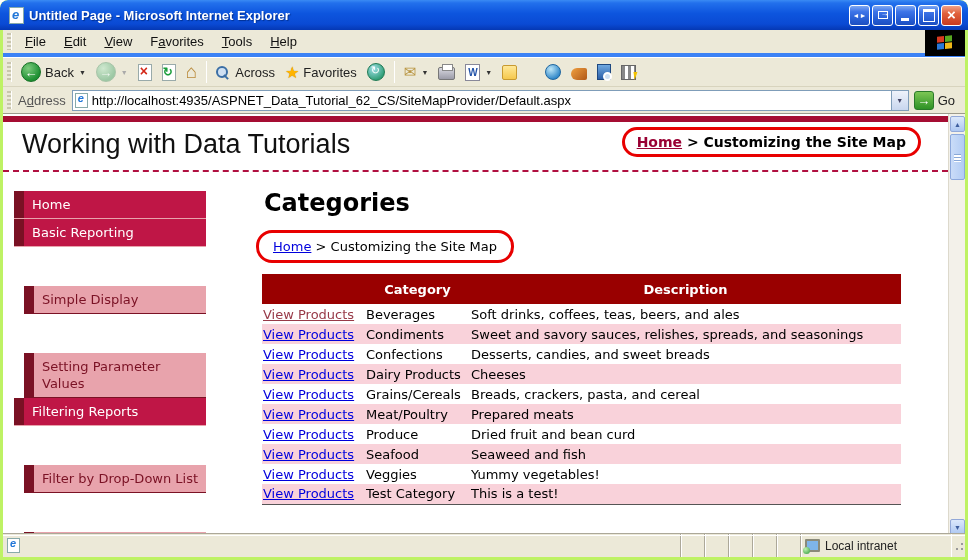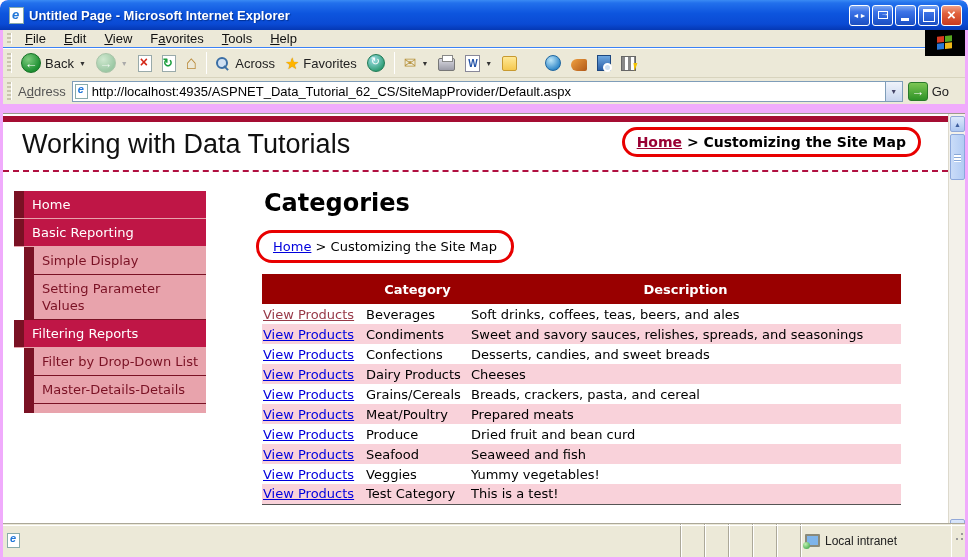--- a/index.html
+++ b/index.html
@@ -1,17 +1,17 @@
 <!DOCTYPE html>
 <html><head>
 <meta charset="utf-8">
 <style>
   * { margin:0; padding:0; box-sizing:border-box; }
   html,body { width:968px; height:560px; font-family:"Liberation Sans", sans-serif; }
-  .window { position:relative; width:968px; height:560px; background:#f0abfc; border-radius:8px 8px 0 0; overflow:hidden; }
+  .window { position:relative; width:968px; height:560px; background:#bef264; border-radius:8px 8px 0 0; overflow:hidden; }
 
   
   .titlebar { position:absolute; top:0; left:0; right:0; height:30px;
     background:linear-gradient(180deg,#3A8BF4 0%,#2270EC 10%,#0D55DE 45%,#0A4AD4 80%,#0538B4 100%);
     border-radius:8px 8px 0 0; display:flex; align-items:center; padding:0 6px; }
   .title-icon { width:15px; height:17px; background:#fff; border:1px solid #8aa; margin:0 5px 0 3px;
     position:relative; flex:none; }
   .title-icon::after { content:"e"; position:absolute; left:2px; top:-1px; color:#2176d8; font-weight:bold; font-size:13px; font-style:italic; }
   .title-text { color:#fff; font-weight:bold; font-size:13px; text-shadow:1px 1px 1px #003092; white-space:nowrap; overflow:hidden; flex:1; }
   .winbtns { display:flex; gap:2px; flex:none; }
@@ -21,21 +21,21 @@
   .winbtn.close { background:linear-gradient(180deg,#F0A086 0%,#E0603C 40%,#C83A20 100%); font-size:15px; font-weight:bold; }
   .winbtn.splitter::after { content:"◄►"; font-size:7px; letter-spacing:0; }
   .winbtn.popout .box { width:10px; height:8px; border:1px solid #fff; position:relative; }
   .winbtn.popout .box::after { content:"→"; position:absolute; font-size:8px; top:-3px; left:2px; }
   .winbtn.minimize::after { content:""; width:8px; height:3px; background:#fff; position:absolute; bottom:4px; left:5px; }
   .winbtn.maximize::after { content:""; width:10px; height:9px; border:1px solid #fff; border-top:3px solid #fff; }
   .winbtn.close::after { content:"×"; margin-top:-2px; }
 
   
   .chrome { position:absolute; top:30px; left:3px; right:3px; background:#ECE9D8; }
-  .menubar { height:18px; display:flex; align-items:center; border-bottom:1px solid #3b82f6; position:relative; }
+  .menubar { height:27px; display:flex; align-items:center; border-bottom:4px solid #3b82f6; position:relative; }
   .grip { width:5px; height:70%; margin:0 4px; background:repeating-linear-gradient(180deg,#c9c5ae 0 2px,transparent 2px 4px); border-right:1px solid #fff; }
   .menu-item { font-size:13px; color:#111; padding:3px 9px; cursor:default; }
   .menu-item u { text-decoration:underline; }
   .throbber { position:absolute; right:0; top:0; width:40px; height:26px; background:#000; display:flex; align-items:center; justify-content:center; }
   .flag { width:16px; height:14px; display:grid; grid-template-columns:7px 7px; grid-template-rows:6px 6px; gap:1px; transform:skewY(-6deg); }
   .flag i:nth-child(1){background:#D83A20;} .flag i:nth-child(2){background:#58A820;}
   .flag i:nth-child(3){background:#2878D8;} .flag i:nth-child(4){background:#F0B818;}
 
   .toolbar { height:30px; display:flex; align-items:center; border-top:1px solid #fff; border-bottom:1px solid #D8D4BE; padding-right:4px; }
   .tbtn { display:flex; align-items:center; gap:4px; padding:2px 5px; font-size:13px; color:#222; white-space:nowrap; }
@@ -64,21 +64,21 @@
   .msgr { width:16px; height:16px; border-radius:50%; background:radial-gradient(circle at 35% 30%,#BDE6F8,#2E86C8 75%); border:1px solid #1E66A0; }
   .orange-ico { width:16px; height:12px; background:linear-gradient(135deg,#F0A040,#B05818); border-radius:6px 2px 2px 6px; margin-top:3px; }
   .research-ico { width:14px; height:16px; background:linear-gradient(180deg,#6FA8E0,#2B5FA8); border:1px solid #1E4880; position:relative; }
   .research-ico::after { content:""; position:absolute; width:5px; height:5px; border:2px solid #fff; border-radius:50%; right:-2px; bottom:-2px; background:#cfe0f2; }
   .grid-ico { width:15px; height:15px; background:
       repeating-linear-gradient(90deg,#888 0 3px,#fff 3px 6px),
       repeating-linear-gradient(0deg,#0000 0 3px,#fff0 3px 6px); border:1px solid #666; position:relative; }
   .grid-ico::after { content:""; position:absolute; right:-1px; bottom:-1px; width:0; height:0;
       border-left:4px solid transparent; border-top:8px solid #F2C200; transform:skewX(-20deg); }
 
-  .addressbar { height:26px; display:flex; align-items:center; padding-right:16px; }
+  .addressbar { height:26px; display:flex; align-items:center; padding-right:10px; }
   .addr-label { font-size:13px; color:#555; margin:0 6px 0 2px; }
   .addr-label u { text-decoration:underline; }
   .addr-input { flex:1; height:21px; background:#fff; border:1px solid #7F9DB9; display:flex; align-items:center; padding-left:2px; }
   .addr-ico { width:13px; height:15px; background:#fff; border:1px solid #8aa; position:relative; margin-right:4px; flex:none; }
   .addr-ico::after { content:"e"; position:absolute; left:2px; top:-2px; color:#2176d8; font-weight:bold; font-size:11px; font-style:italic; }
   .addr-url { font-size:13px; color:#000; white-space:nowrap; overflow:hidden; flex:1; }
   .addr-drop { width:17px; height:19px; background:linear-gradient(180deg,#EFF3FB,#C8D6EE); border-left:1px solid #7F9DB9; display:flex; align-items:center; justify-content:center; font-size:7px; color:#446; flex:none; }
   .go-btn { display:flex; align-items:center; gap:4px; margin-left:5px; font-size:13px; color:#222; }
   .go-ico { width:20px; height:19px; border-radius:3px; border:1px solid #2A7A2A; background:linear-gradient(180deg,#7CC654,#2E9226); color:#fff; font-weight:bold; display:flex; align-items:center; justify-content:center; font-size:13px; }
 
@@ -91,21 +91,21 @@
   .top-crumb { position:absolute; top:13px; right:44px; padding:4px 12px; font-size:14px; font-weight:bold;
     font-family:"DejaVu Sans",sans-serif; color:#000; white-space:nowrap; }
   .top-crumb a { color:#990033; text-decoration:underline; }
 
   
   .sidebar { position:absolute; top:77px; left:11px; width:192px; font-family:"DejaVu Sans",sans-serif; }
   .side-item { position:relative; font-size:13px; line-height:17px; }
   .side-item::before { content:""; position:absolute; left:0; top:0; bottom:0; width:10px; background:#7A1124; }
   .side-item .side-label { display:block; padding:5px 6px 5px 18px; }
   .side-item.lv1 { background:#BF1646; color:#fff; border-bottom:1px solid #E8A3AC; }
-  .side-item.lv2 { margin-left:10px; background:#E8A3AC; color:#7A1124; border-bottom:1px solid #7A1124; }
+  .side-item.lv2 { margin-left:10px; background:#E8A3AC; color:#7A1124; border-bottom:1px solid #7A1124;margin-top:39px; }
   .side-item.partial { height:9px; border-bottom:none; overflow:hidden; }
 
   
   .main { position:absolute; top:72px; left:259px; width:660px; font-family:"DejaVu Sans",sans-serif; }
   .page-heading { position:absolute; top:3px; left:2px; font-size:24px; font-weight:bold; color:#000; }
   .main-crumb { position:absolute; top:44px; left:-6px; padding:6px 14px; font-size:13px; color:#000; white-space:nowrap; }
   .main-crumb a { color:#0000DD; text-decoration:underline; }
   .cat-table { position:absolute; top:88px; left:0; border-collapse:collapse; table-layout:fixed; width:639px;
     font-size:13px; border-bottom:1px solid #555; }
   .cat-table th { background:#990000; color:#fff; font-weight:bold; height:30px; text-align:center; }
@@ -119,21 +119,21 @@
   .vscroll { position:absolute; top:0; right:0; bottom:0; width:17px; background:#F3F1EA; border-left:1px solid #DDD9CC; }
   .sbtn { position:absolute; left:1px; width:15px; height:16px; border-radius:2px; border:1px solid #92A8D8;
     background:linear-gradient(180deg,#DCE8FB,#AEC8F2); color:#3E5E9E; font-size:7px; display:flex; align-items:center; justify-content:center; }
   .sbtn.up { top:2px; } .sbtn.down { bottom:2px; }
   .sthumb { position:absolute; left:1px; top:20px; width:15px; height:46px; border-radius:2px; border:1px solid #8CA8DC;
     background:linear-gradient(90deg,#CADCF8,#B2CCF4); }
   .sthumb::after { content:""; position:absolute; left:3px; right:3px; top:19px; height:8px;
     background:repeating-linear-gradient(180deg,#89A8D8 0 1px,#fff 1px 3px); }
 
   
-  .statusbar { position:absolute; bottom:3px; left:3px; right:3px; height:34px; background:#ECE9D8;
+  .statusbar { position:absolute; bottom:3px; left:3px; right:3px; height:24px; background:#ECE9D8;
     border-top:1px solid #ACA899; display:flex; align-items:stretch; font-size:12px; color:#222; }
   .statusbar::before { content:""; position:absolute; top:1px; left:0; right:0; height:1px; background:#fff; }
   .spane { border-right:1px solid #ACA899; box-shadow:1px 0 0 #fff; display:flex; align-items:center; padding:0 4px; }
   .spane.main-pane { flex:1; }
   .spane.small { width:24px; }
   .spane.zone { width:150px; border-right:none; }
   .status-doc { width:13px; height:15px; background:#fff; border:1px solid #8aa; position:relative; }
   .status-doc::after { content:"e"; position:absolute; left:2px; top:-2px; color:#2176d8; font-weight:bold; font-size:11px; font-style:italic; }
   .pc-ico { width:15px; height:13px; background:#7EB4EA; border:2px solid #8A8A7A; border-radius:1px; position:relative; margin-right:5px; }
   .pc-ico::after { content:""; position:absolute; width:7px; height:7px; border-radius:50%; background:radial-gradient(circle at 35% 30%,#BFF0B0,#2E9C3C); left:-4px; bottom:-4px; }

